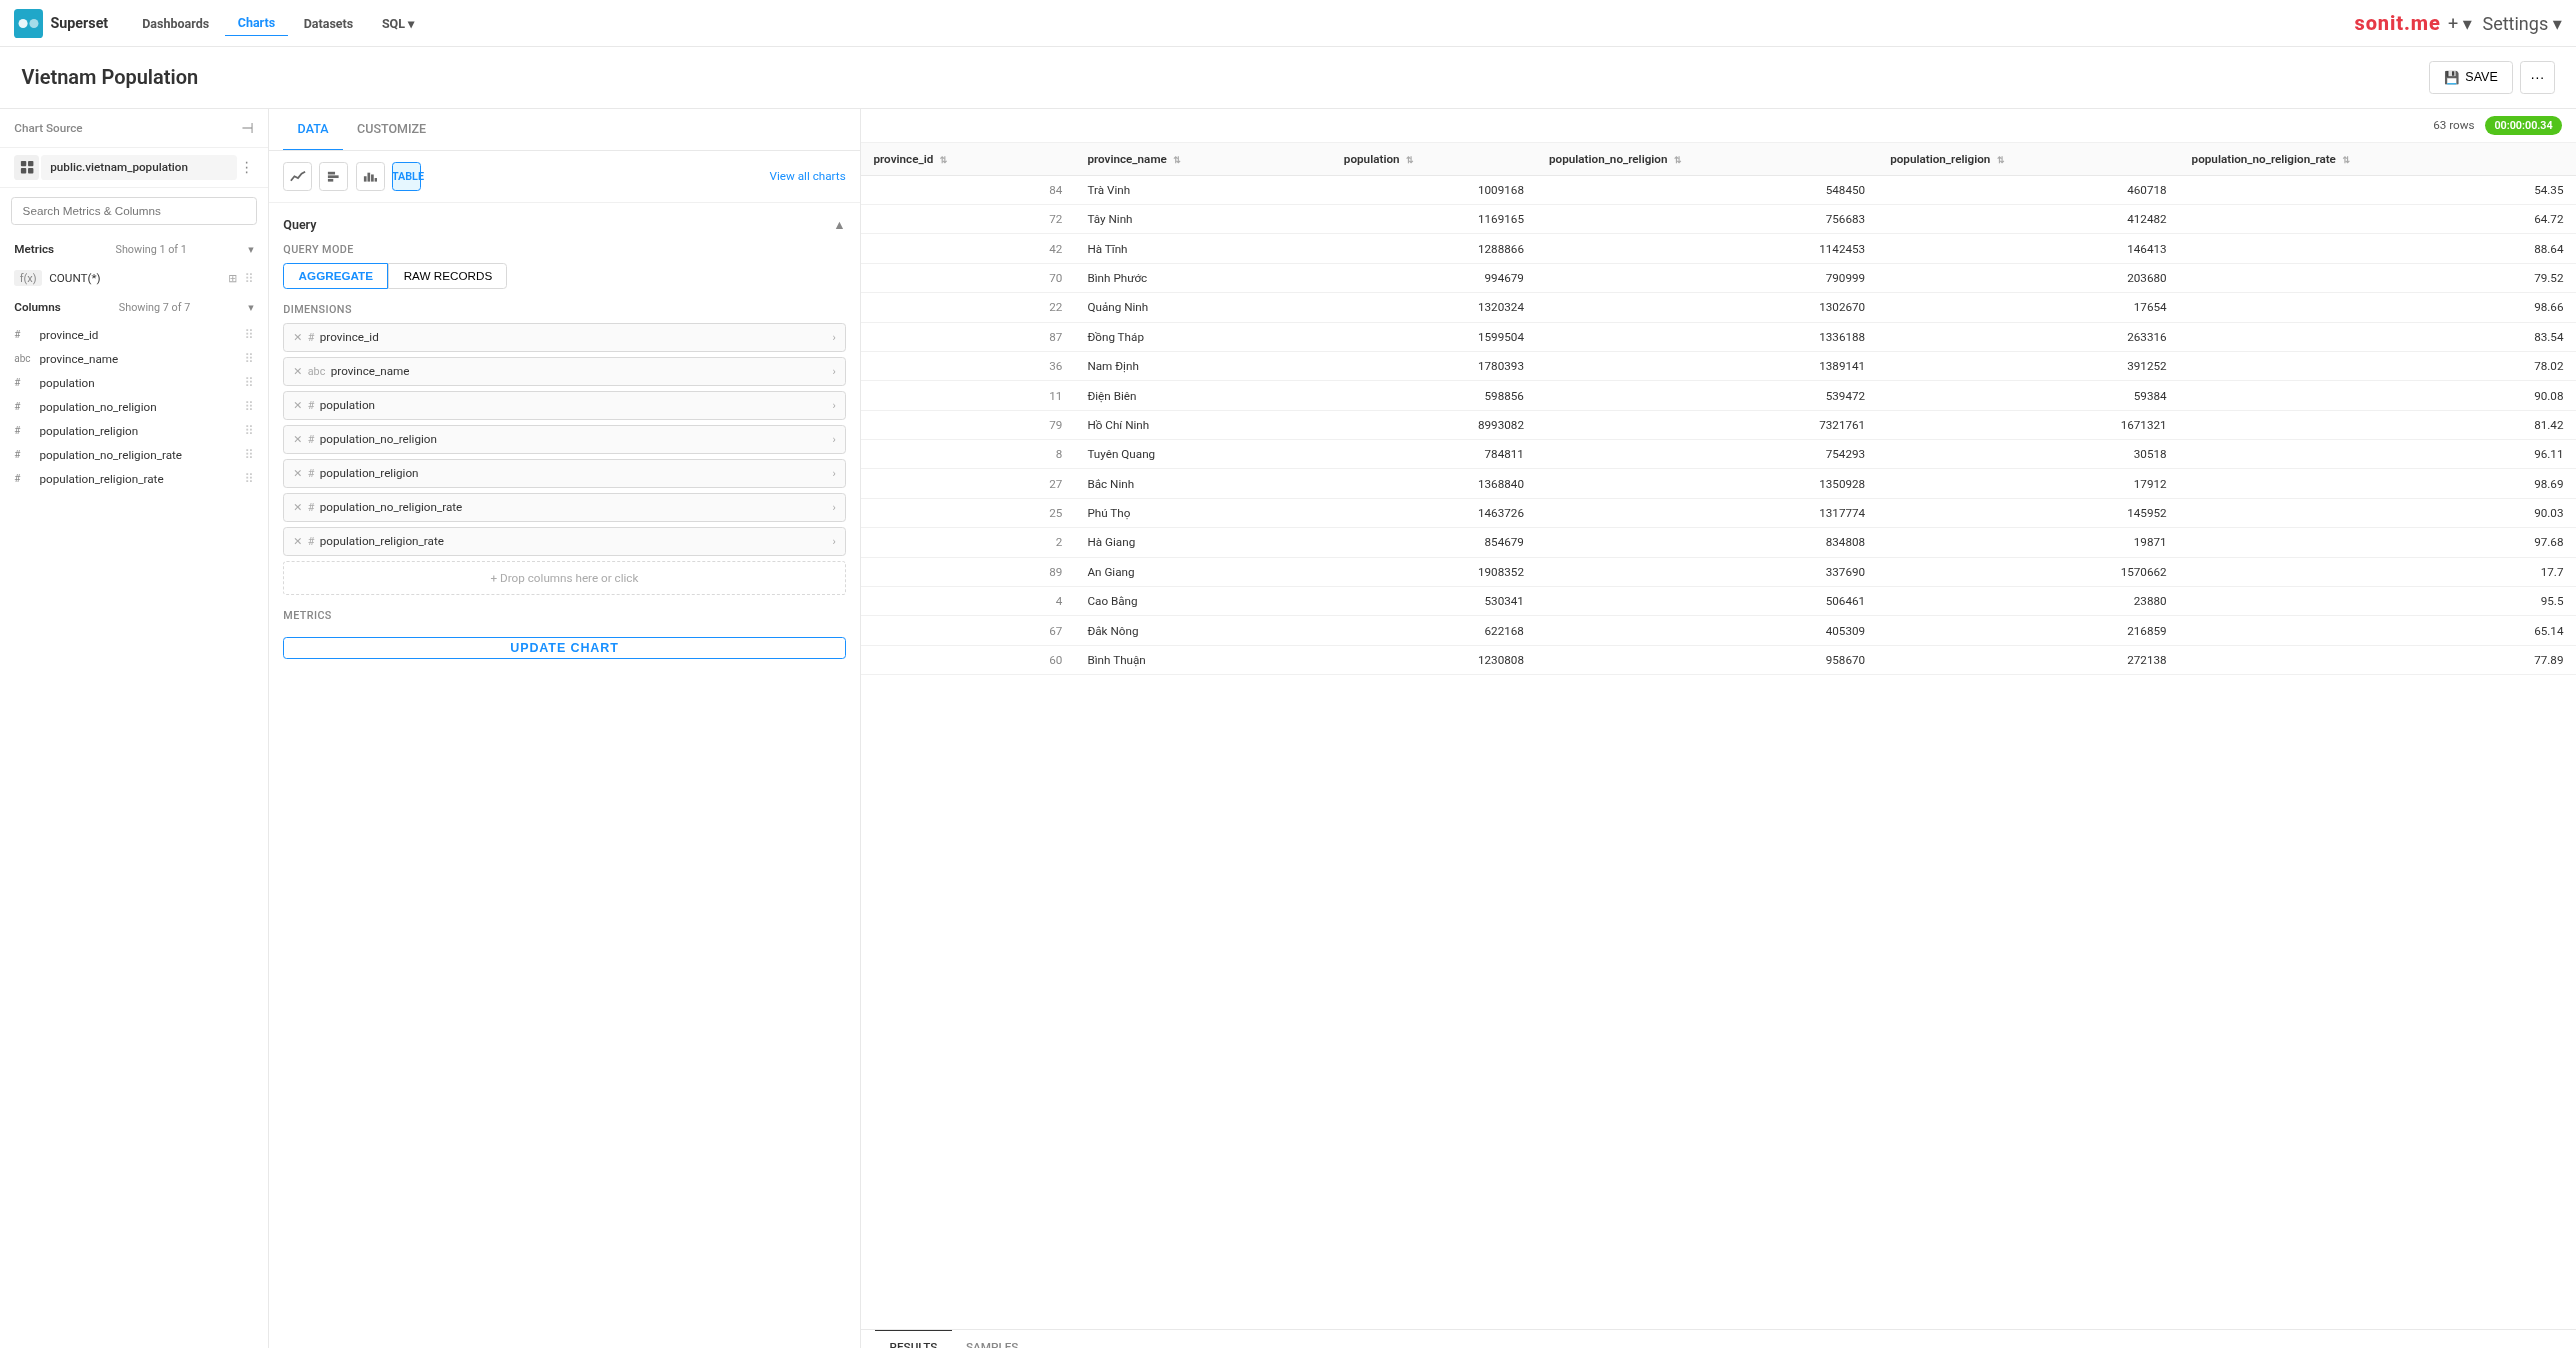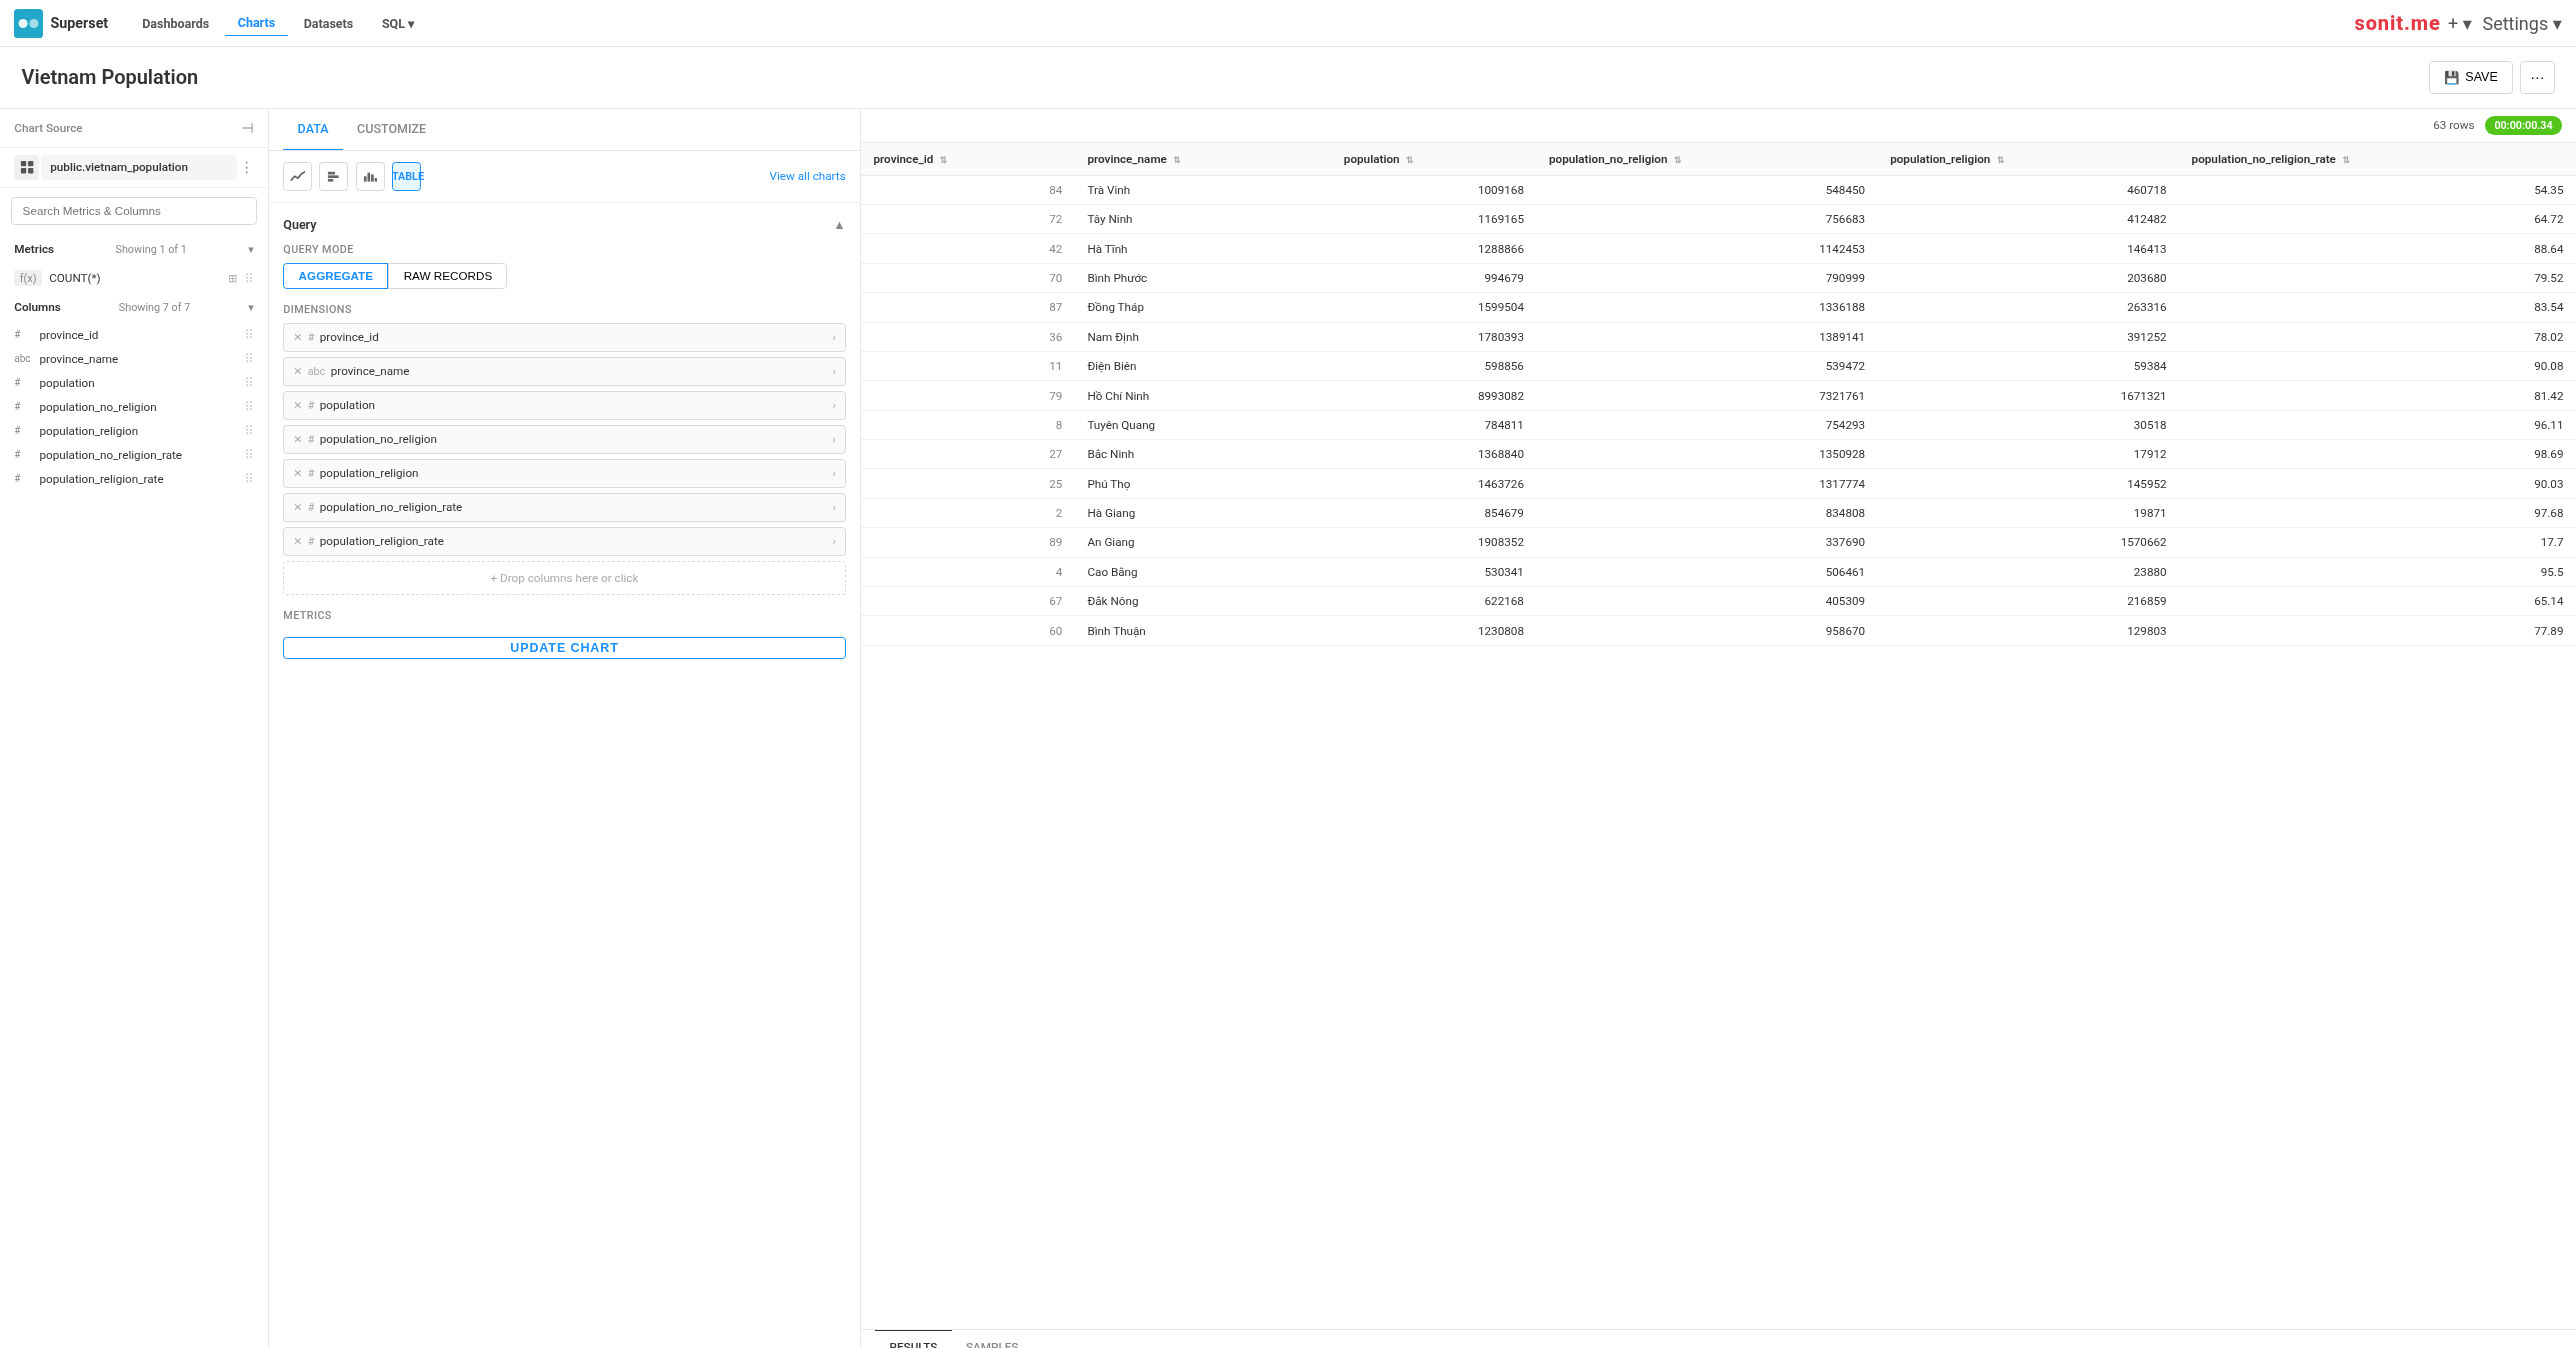--- a/index.html
+++ b/index.html
@@ -371,20 +371,28 @@
   </tr>
             <tr>
     <td>70</td>
     <td>Bình Phước</td>
     <td>994679</td>
     <td>790999</td>
     <td>203680</td>
     <td>79.52</td>
   </tr>
             <tr>
+    <td>22</td>
+    <td>Quảng Ninh</td>
+    <td>1320324</td>
+    <td>1302670</td>
+    <td>17654</td>
+    <td>98.66</td>
+  </tr>
+            <tr>
     <td>87</td>
     <td>Đồng Tháp</td>
     <td>1599504</td>
     <td>1336188</td>
     <td>263316</td>
     <td>83.54</td>
   </tr>
             <tr>
     <td>36</td>
     <td>Nam Định</td>
@@ -463,21 +471,21 @@
     <td>622168</td>
     <td>405309</td>
     <td>216859</td>
     <td>65.14</td>
   </tr>
             <tr>
     <td>60</td>
     <td>Bình Thuận</td>
     <td>1230808</td>
     <td>958670</td>
-    <td>129803</td>
+    <td>272138</td>
     <td>77.89</td>
   </tr>
           </tbody>
       </table>
     </div>
     <div class="results-tabs">
       <span class="result-tab active">RESULTS</span>
       <span class="result-tab">SAMPLES</span>
     </div>
   </div>

